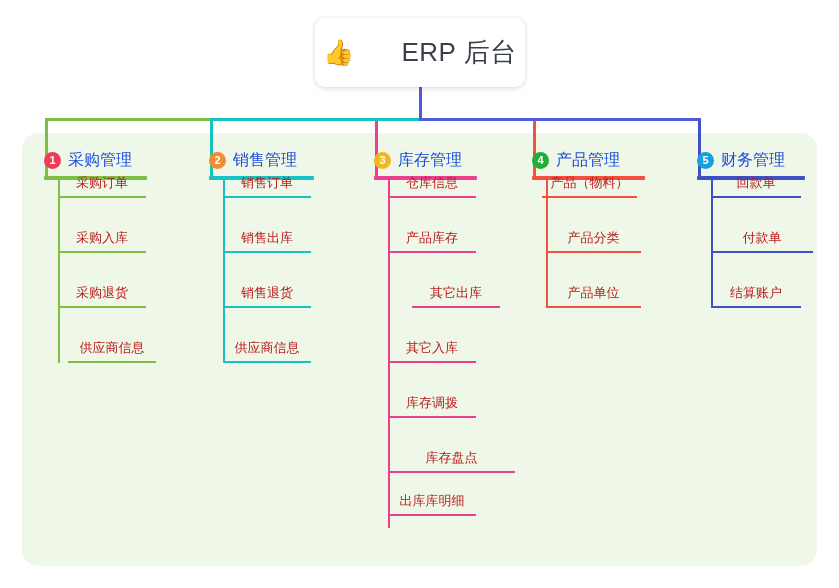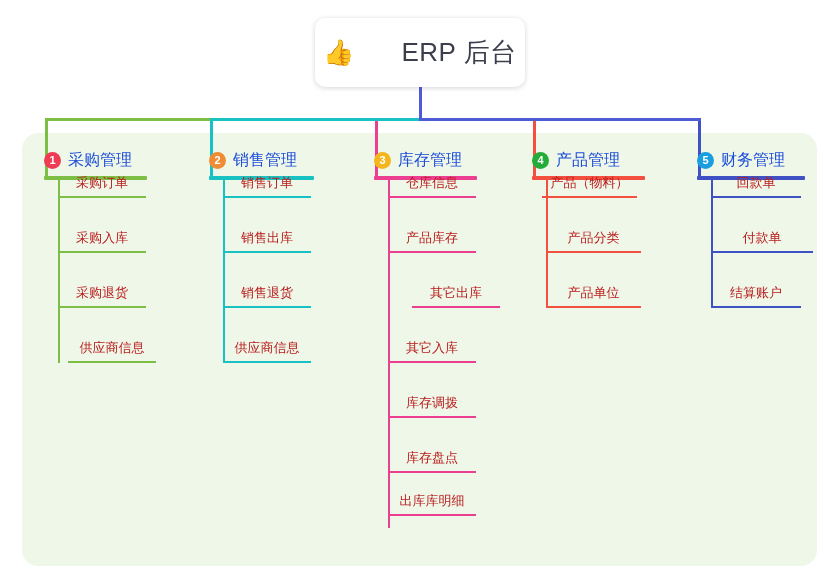--- a/index.html
+++ b/index.html
@@ -151,21 +151,21 @@
           <div class="leaf-rule" style="background: rgb(236, 63, 146);"></div>
         </div>
         <div class="leaf" style="left: 14px; top: 175px; width: 88px; height: 38px;">
           <span class="leaf-label">其它入库</span>
           <div class="leaf-rule" style="background: rgb(236, 63, 146);"></div>
         </div>
         <div class="leaf" style="left: 14px; top: 230px; width: 88px; height: 38px;">
           <span class="leaf-label">库存调拨</span>
           <div class="leaf-rule" style="background: rgb(236, 63, 146);"></div>
         </div>
-        <div class="leaf" style="left: 14px; top: 285px; width: 88px; height: 38px;">
+        <div class="leaf" style="left: 14px; top: 285px; width: 88px; height: 38px; padding-left: 39px;">
           <span class="leaf-label">库存盘点</span>
           <div class="leaf-rule" style="background: rgb(236, 63, 146);"></div>
         </div>
         <div class="leaf" style="left: 14px; top: 328px; width: 88px; height: 38px;">
           <span class="leaf-label">出库库明细</span>
           <div class="leaf-rule" style="background: rgb(236, 63, 146);"></div>
         </div>
       </div>
       <div class="col" style="left: 532px; top: 150px;">
         <div class="col-head">

